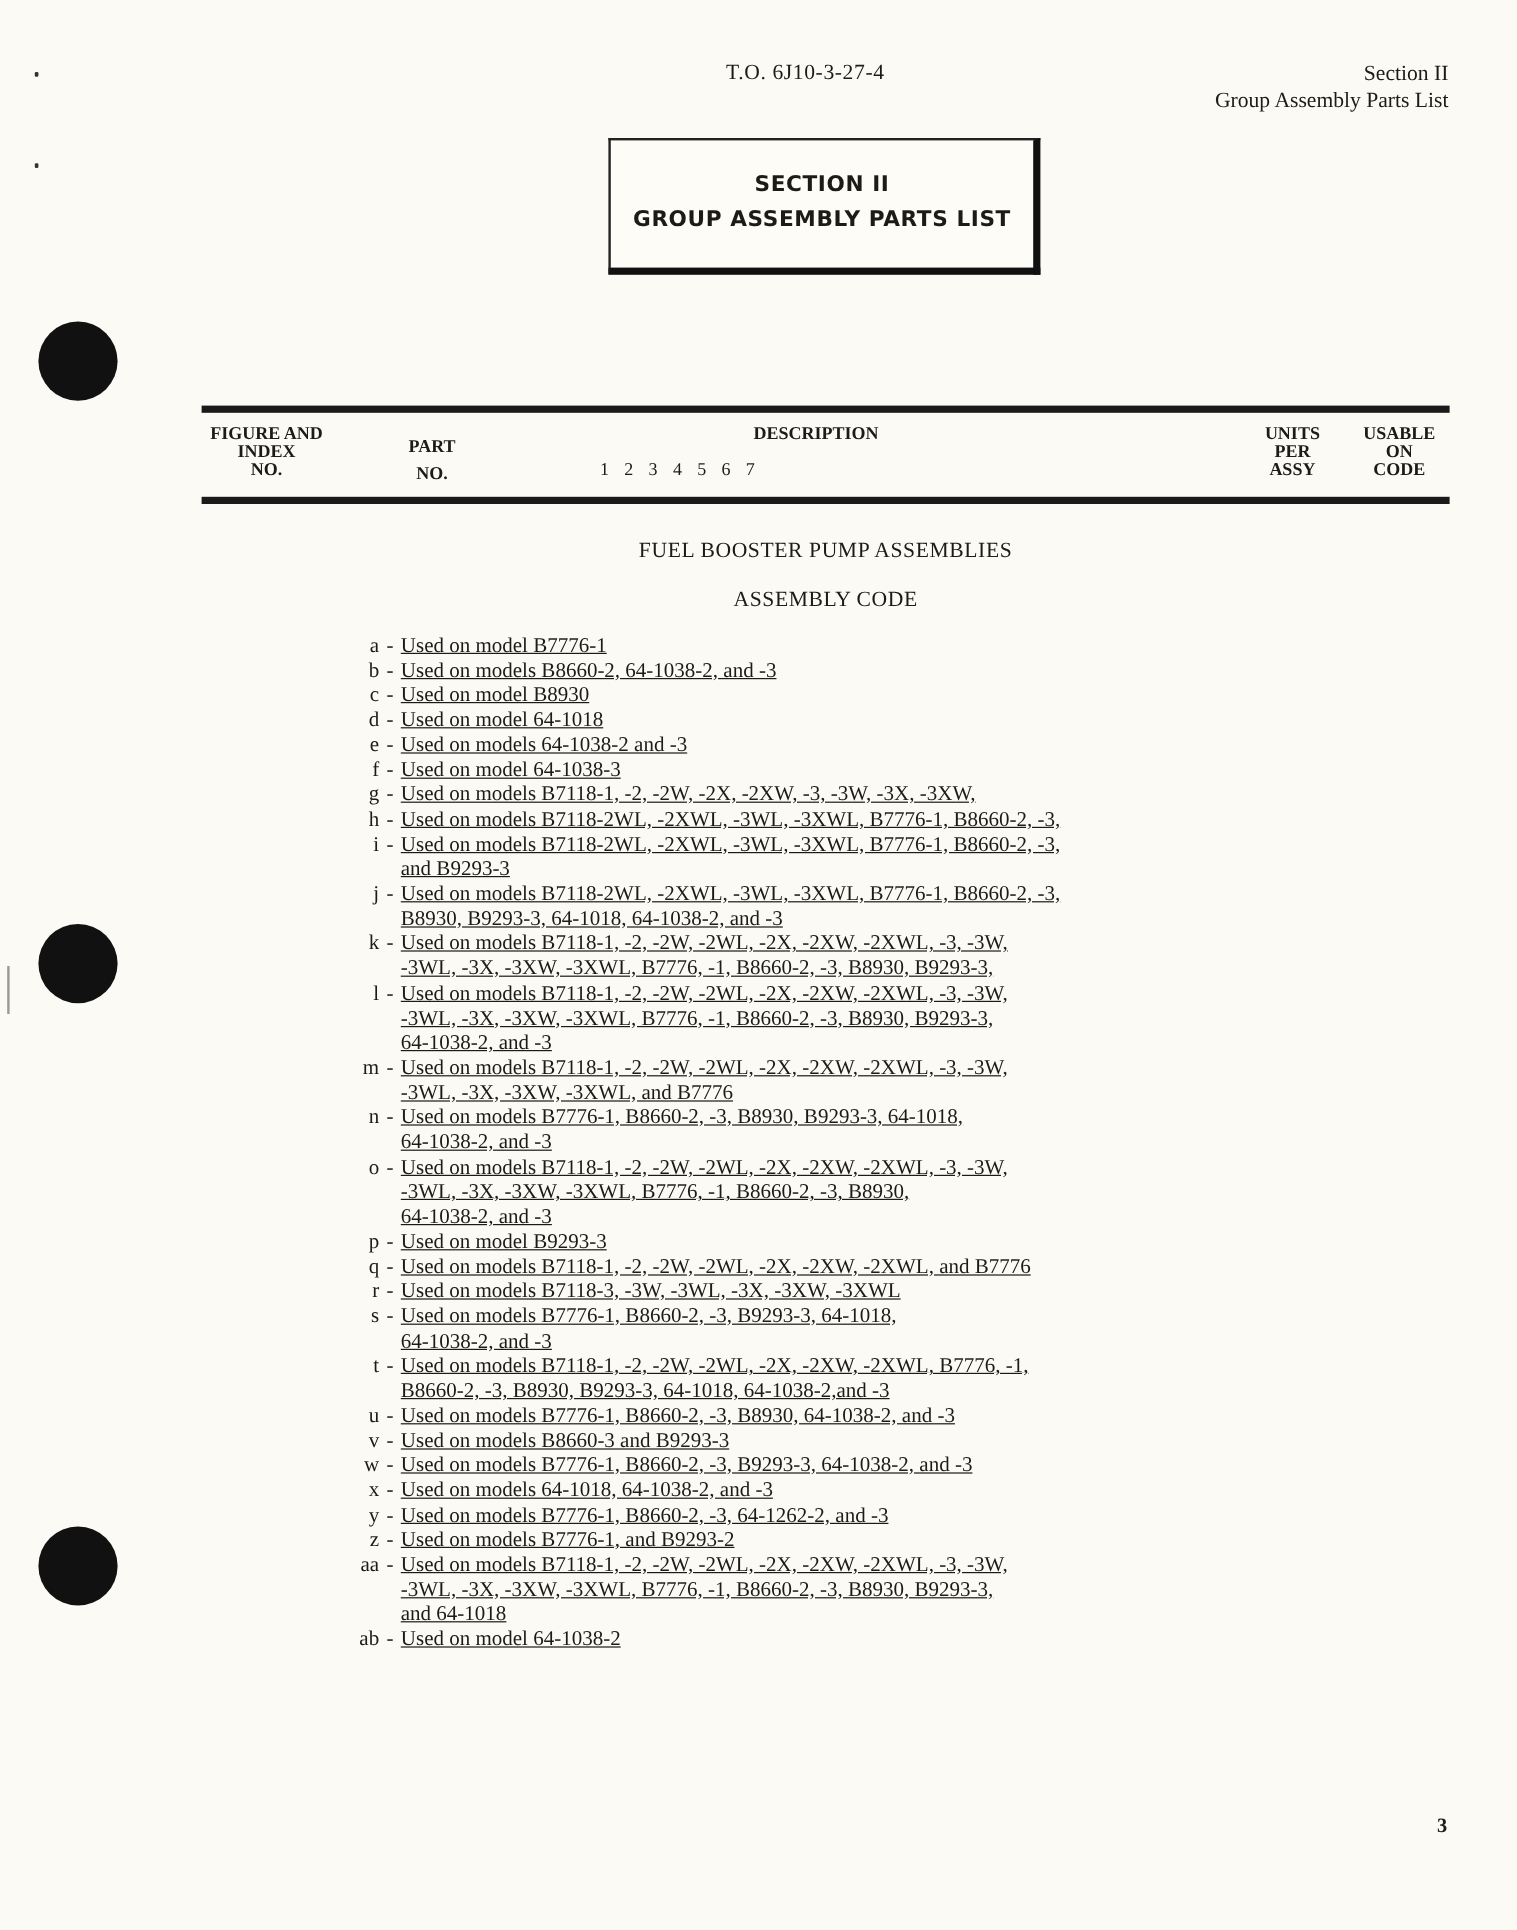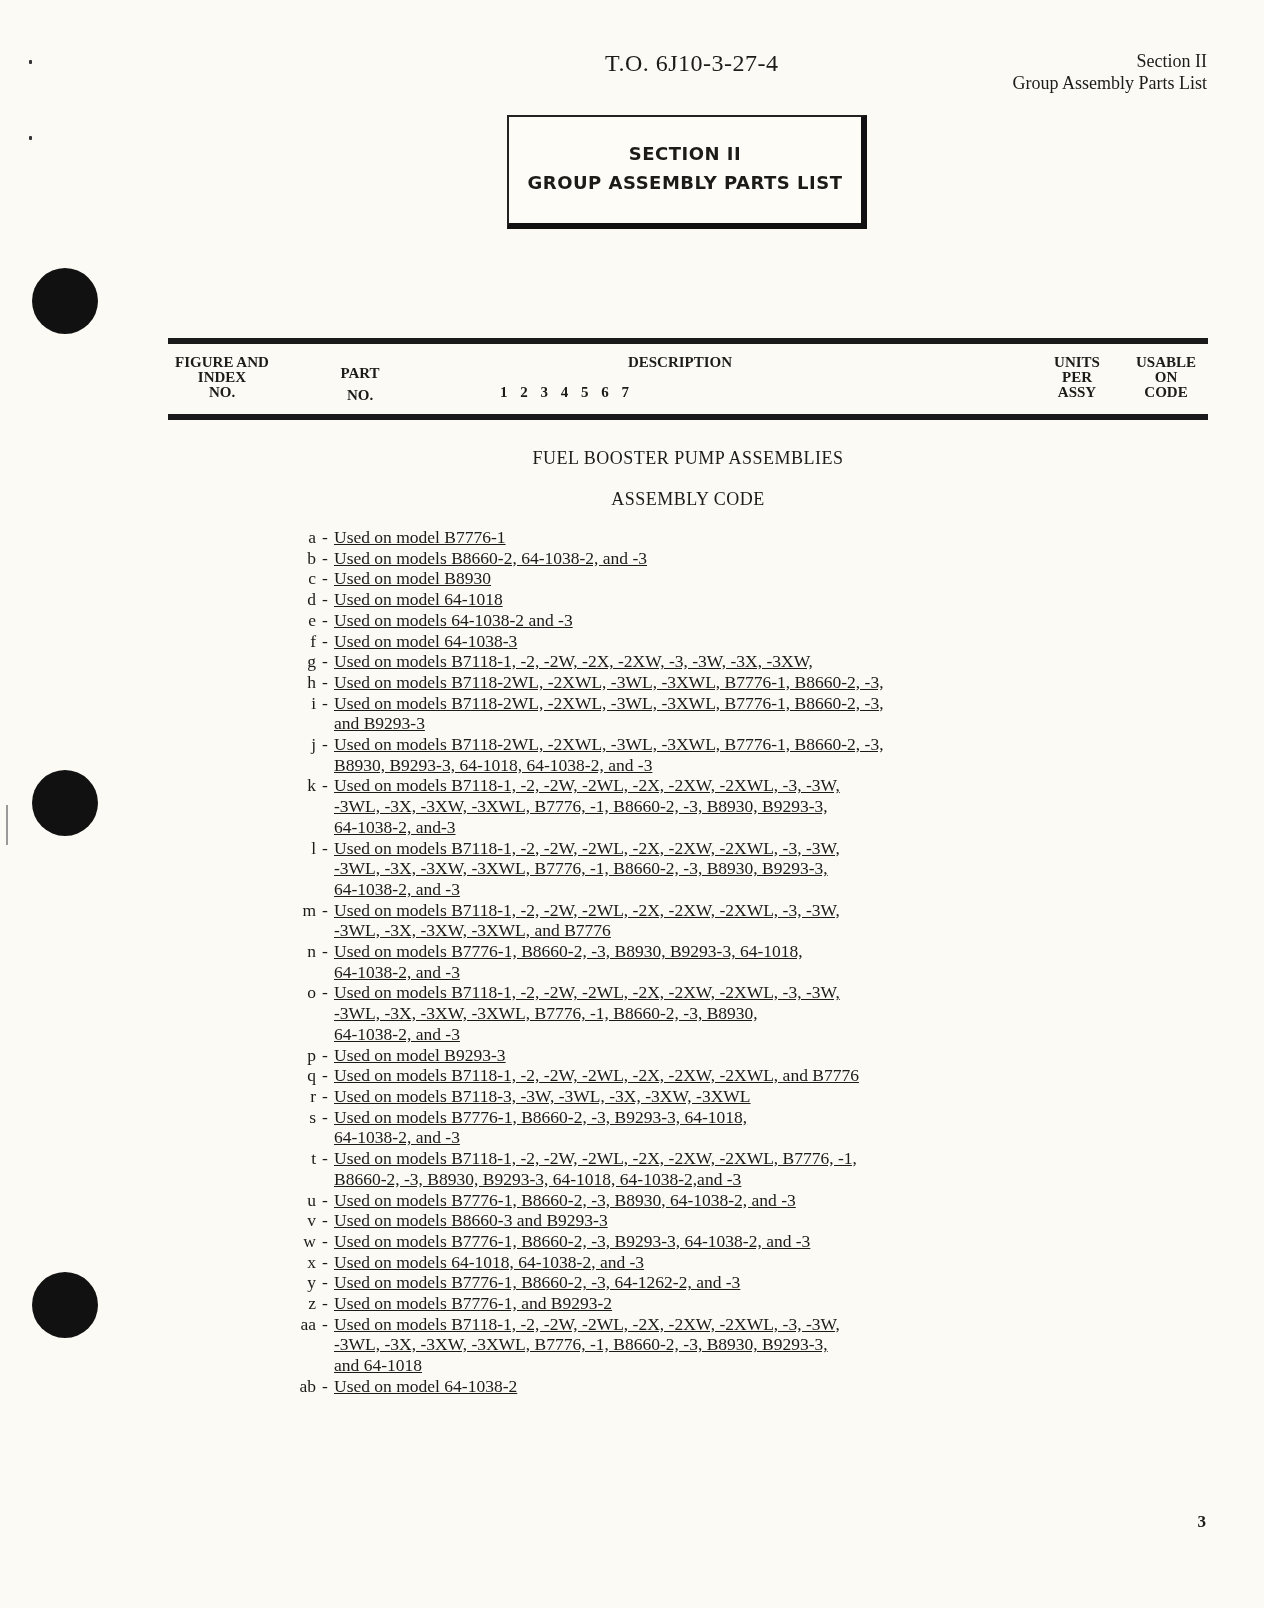--- a/index.html
+++ b/index.html
@@ -6,35 +6,35 @@
     body {
       width: 1264px; height: 1608px; position: relative; overflow: hidden;
       background: #fbfaf4;
       font-family: "Liberation Serif", "DejaVu Serif", serif;
       color: #1c1b18;
     }
     .hole { position: absolute; left: 32px; width: 66px; height: 66px; border-radius: 50%; background: #111; }
     .dot { position: absolute; width: 3px; height: 4px; background: #333; border-radius: 1px; }
     .edge-mark { position: absolute; left: 6px; top: 805px; width: 2px; height: 40px; background: #999; }
 
-    .to-number { position: absolute; left: 605px; top: 50px; font-size: 24px; letter-spacing: 0.5px; }
+    .to-number { position: absolute; left: 605px; top: 50px; font-size: 18px; letter-spacing: 0.5px; }
     .running-head { position: absolute; right: 57px; top: 50px; text-align: right; font-size: 18px; line-height: 22px; }
 
     .title-box {
       position: absolute; left: 507px; top: 115px; width: 352px; height: 106px;
       border: 2px solid #222; border-right: 6px solid #111; border-bottom: 6px solid #111;
       background: #fdfcf7; text-align: center;
       font-family: "DejaVu Sans", "Liberation Sans", sans-serif; font-weight: bold; font-size: 18px;
     }
     .title-box .l1 { margin-top: 26px; letter-spacing: 0.5px; }
     .title-box .l2 { margin-top: 8px; letter-spacing: 0.5px; }
 
     .rule { position: absolute; left: 168px; width: 1040px; height: 6px; background: #1a1a1a; }
     .hdr { position: absolute; font-weight: bold; font-size: 15px; text-align: center; line-height: 15px; }
-    .hdr-digits { position: absolute; left: 500px; top: 384px; font-weight: bold; font-size: 15px; word-spacing: 9px; }
+    .hdr-digits { position: absolute; left: 500px; top: 384px; font-weight: normal; font-size: 15px; word-spacing: 9px; }
 
     .doc-heading { position: absolute; left: 0; width: 1376px; text-align: center; font-size: 18px; letter-spacing: 0.5px; }
 
     .codes { position: absolute; left: 280px; top: 527px; font-size: 17.5px; line-height: 20.7px; }
     .code-row { display: flex; }
     .code-letter { width: 36px; text-align: right; flex: none; }
     .code-sep { width: 18px; text-align: center; flex: none; }
     .code-text { width: 720px; text-decoration: underline; }
 
     .page-num { position: absolute; right: 58px; top: 1512px; font-size: 17px; font-weight: bold; }
@@ -154,25 +154,20 @@
       <span class="code-letter">k</span>
       <span class="code-sep">-</span>
       <span class="code-text">Used on models B7118-1, -2, -2W, -2WL, -2X, -2XW, -2XWL, -3, -3W,</span>
     </div>
     <div class="code-row">
       <span class="code-letter"></span>
       <span class="code-sep"></span>
       <span class="code-text">-3WL, -3X, -3XW, -3XWL, B7776, -1, B8660-2, -3, B8930, B9293-3,</span>
     </div>
     <div class="code-row">
-      <span class="code-letter"></span>
-      <span class="code-sep"></span>
-      <span class="code-text">64-1038-2, and-3</span>
-    </div>
-    <div class="code-row">
       <span class="code-letter">l</span>
       <span class="code-sep">-</span>
       <span class="code-text">Used on models B7118-1, -2, -2W, -2WL, -2X, -2XW, -2XWL, -3, -3W,</span>
     </div>
     <div class="code-row">
       <span class="code-letter"></span>
       <span class="code-sep"></span>
       <span class="code-text">-3WL, -3X, -3XW, -3XWL, B7776, -1, B8660-2, -3, B8930, B9293-3,</span>
     </div>
     <div class="code-row">

